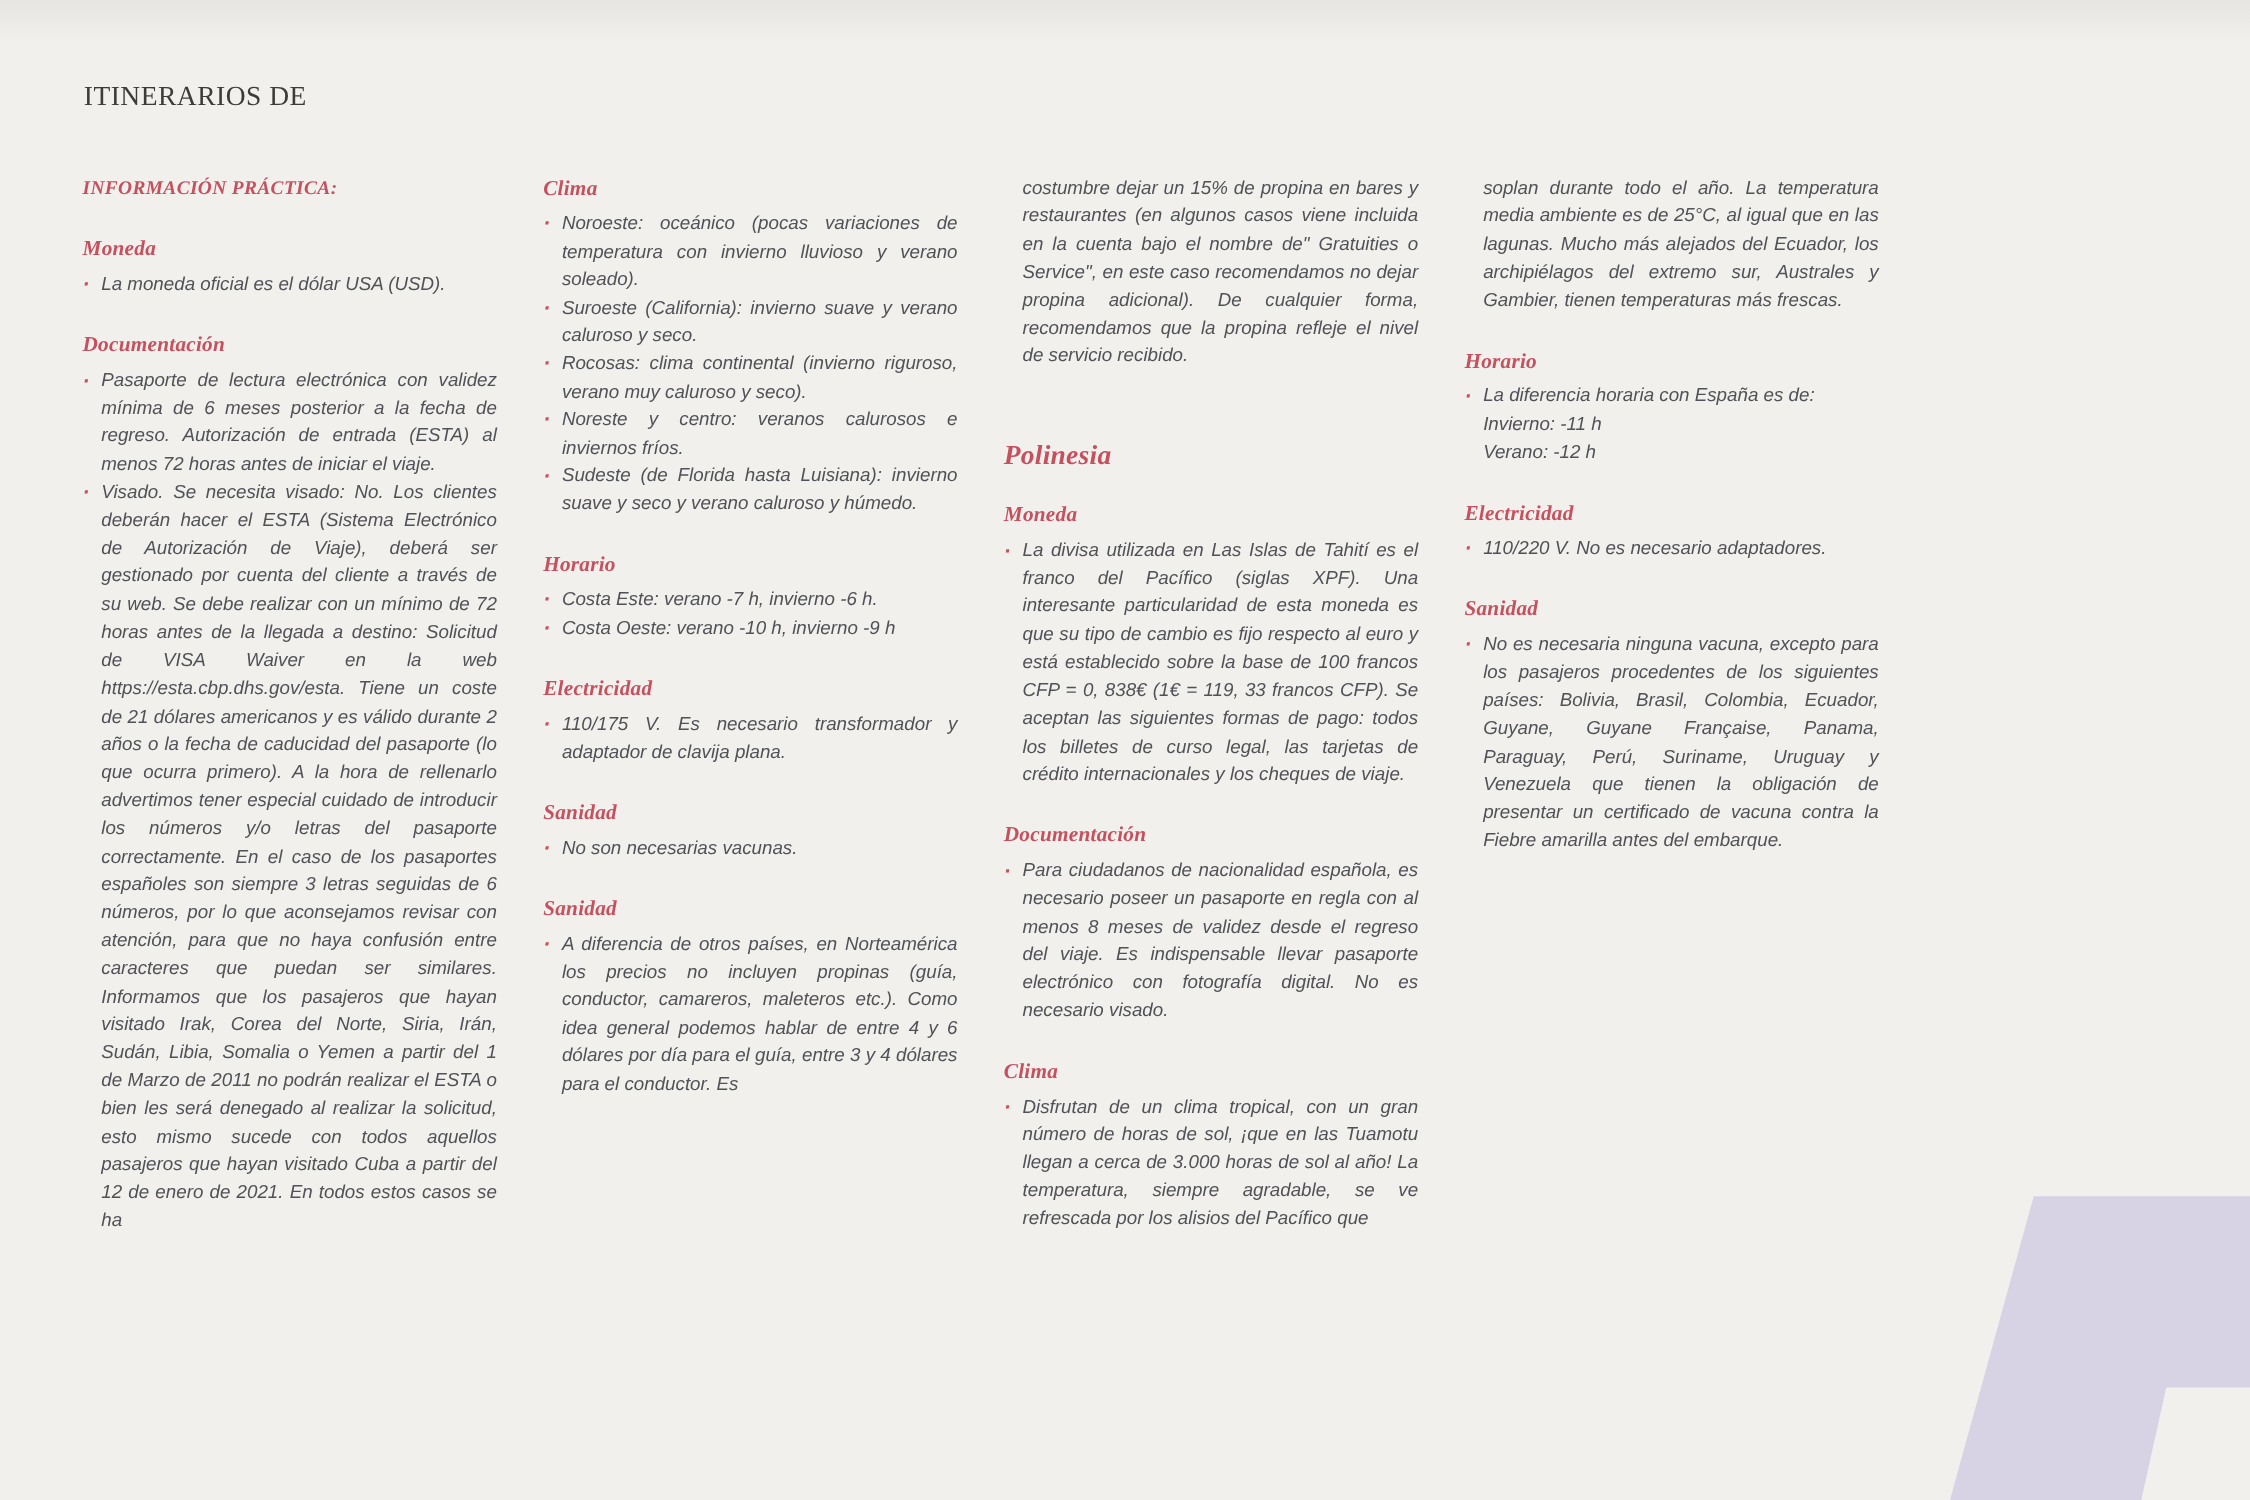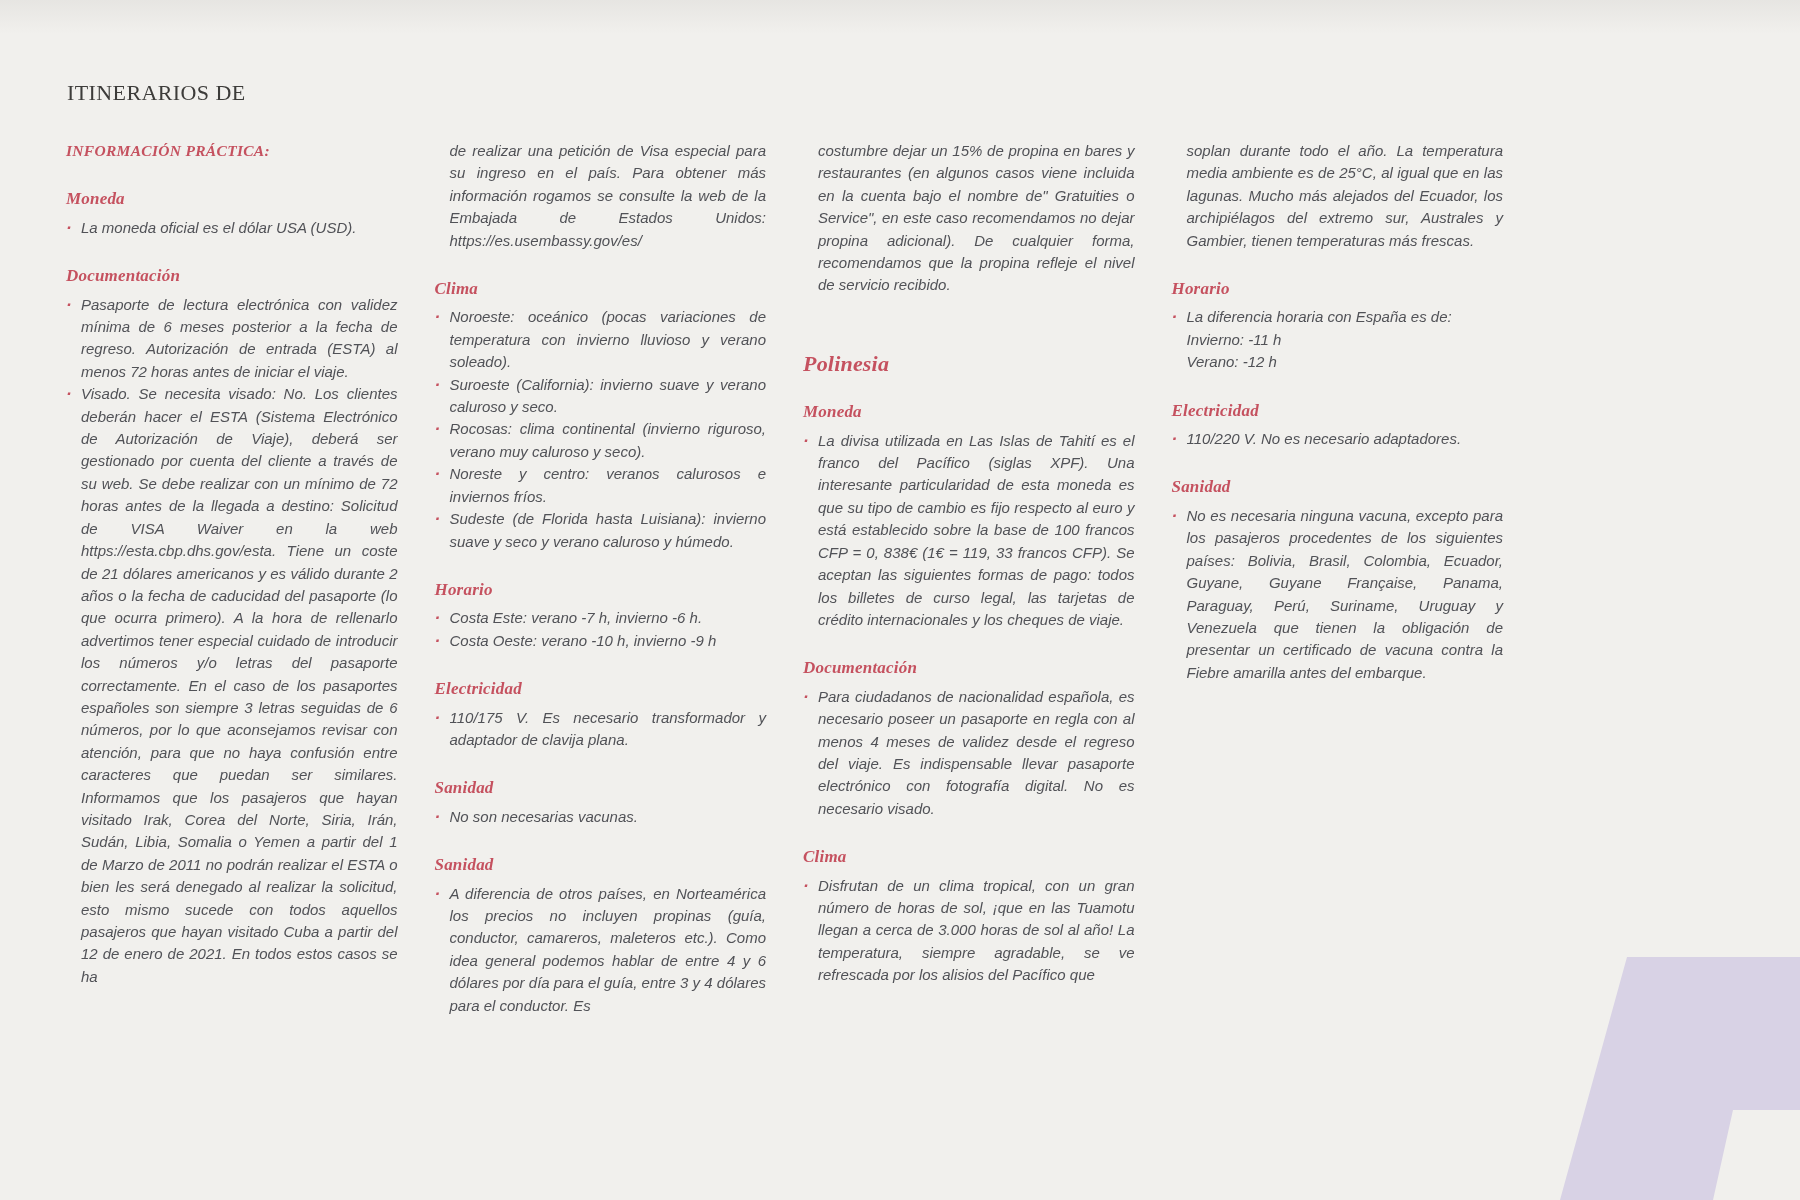--- a/index.html
+++ b/index.html
@@ -10,21 +10,21 @@
     overflow:hidden;
     font-family:"Liberation Sans", sans-serif;
   }
   .page::before {
     content:""; position:absolute; left:0; top:0; right:0; height:34px;
     background:linear-gradient(to bottom, rgba(90,85,80,0.07), rgba(90,85,80,0));
     pointer-events:none;
   }
   .decor-svg { position:absolute; left:0; top:0; width:1800px; height:1200px; pointer-events:none; }
 
-  .titlebar { position:absolute; left:44px; top:80px; display:flex; align-items:flex-start; }
+  .titlebar { position:absolute; left:44px; top:64px; display:flex; align-items:flex-start; }
   .accent-bar { width:13px; background:var(--bar,#db4960); margin-right:10px; }
   .title {
     font-family:"Liberation Serif", serif;
     font-size:22px; line-height:26px; letter-spacing:0.4px;
     color:var(--title,#3d3c3a); font-weight:400; white-space:nowrap;
   }
 
   .columns {
     position:absolute; left:66px; top:140px; width:1437px;
     display:flex; gap:37px; align-items:flex-start;font-style:italic;
@@ -89,21 +89,20 @@
             <span class="dot">·</span>
             <span class="btxt">Pasaporte de lectura electrónica con validez mínima de 6 meses posterior a la fecha de regreso. Autorización de entrada (ESTA) al menos 72 horas antes de iniciar el viaje.</span>
           </div>
           <div class="bullet">
             <span class="dot">·</span>
             <span class="btxt">Visado. Se necesita visado: No. Los clientes deberán hacer el ESTA (Sistema Electrónico de Autorización de Viaje), deberá ser gestionado por cuenta del cliente a través de su web. Se debe realizar con un mínimo de 72 horas antes de la llegada a destino: Solicitud de VISA Waiver en la web https://esta.cbp.dhs.gov/esta. Tiene un coste de 21 dólares americanos y es válido durante 2 años o la fecha de caducidad del pasaporte (lo que ocurra primero). A la hora de rellenarlo advertimos tener especial cuidado de introducir los números y/o letras del pasaporte correctamente. En el caso de los pasaportes españoles son siempre 3 letras seguidas de 6 números, por lo que aconsejamos revisar con atención, para que no haya confusión entre caracteres que puedan ser similares. Informamos que los pasajeros que hayan visitado Irak, Corea del Norte, Siria, Irán, Sudán, Libia, Somalia o Yemen a partir del 1 de Marzo de 2011 no podrán realizar el ESTA o bien les será denegado al realizar la solicitud, esto mismo sucede con todos aquellos pasajeros que hayan visitado Cuba a partir del 12 de enero de 2021. En todos estos casos se ha</span>
           </div>
         </div>
       </div>
       <div class="col">
-        <div class="para">de realizar una petición de Visa especial para su ingreso en el país. Para obtener más información rogamos se consulte la web de la Embajada de Estados Unidos: https://es.usembassy.gov/es/</div>
         <div class="heading">Clima</div>
         <div class="bullets">
           <div class="bullet">
             <span class="dot">·</span>
             <span class="btxt">Noroeste: oceánico (pocas variaciones de temperatura con invierno lluvioso y verano soleado).</span>
           </div>
           <div class="bullet">
             <span class="dot">·</span>
             <span class="btxt">Suroeste (California): invierno suave y verano caluroso y seco.</span>
           </div>
@@ -160,21 +159,21 @@
         <div class="bullets">
           <div class="bullet">
             <span class="dot">·</span>
             <span class="btxt">La divisa utilizada en Las Islas de Tahití es el franco del Pacífico (siglas XPF). Una interesante particularidad de esta moneda es que su tipo de cambio es fijo respecto al euro y está establecido sobre la base de 100 francos CFP = 0, 838€ (1€ = 119, 33 francos CFP). Se aceptan las siguientes formas de pago: todos los billetes de curso legal, las tarjetas de crédito internacionales y los cheques de viaje.</span>
           </div>
         </div>
         <div class="heading">Documentación</div>
         <div class="bullets">
           <div class="bullet">
             <span class="dot">·</span>
-            <span class="btxt">Para ciudadanos de nacionalidad española, es necesario poseer un pasaporte en regla con al menos 4 meses de validez desde el regreso del viaje. Es indispensable llevar pasaporte electrónico con fotografía digital. No es necesario visado.</span>
+            <span class="btxt">Para ciudadanos de nacionalidad española, es necesario poseer un pasaporte en regla con al menos 8 meses de validez desde el regreso del viaje. Es indispensable llevar pasaporte electrónico con fotografía digital. No es necesario visado.</span>
           </div>
         </div>
         <div class="heading">Clima</div>
         <div class="bullets">
           <div class="bullet">
             <span class="dot">·</span>
             <span class="btxt">Disfrutan de un clima tropical, con un gran número de horas de sol, ¡que en las Tuamotu llegan a cerca de 3.000 horas de sol al año! La temperatura, siempre agradable, se ve refrescada por los alisios del Pacífico que</span>
           </div>
         </div>
       </div>

